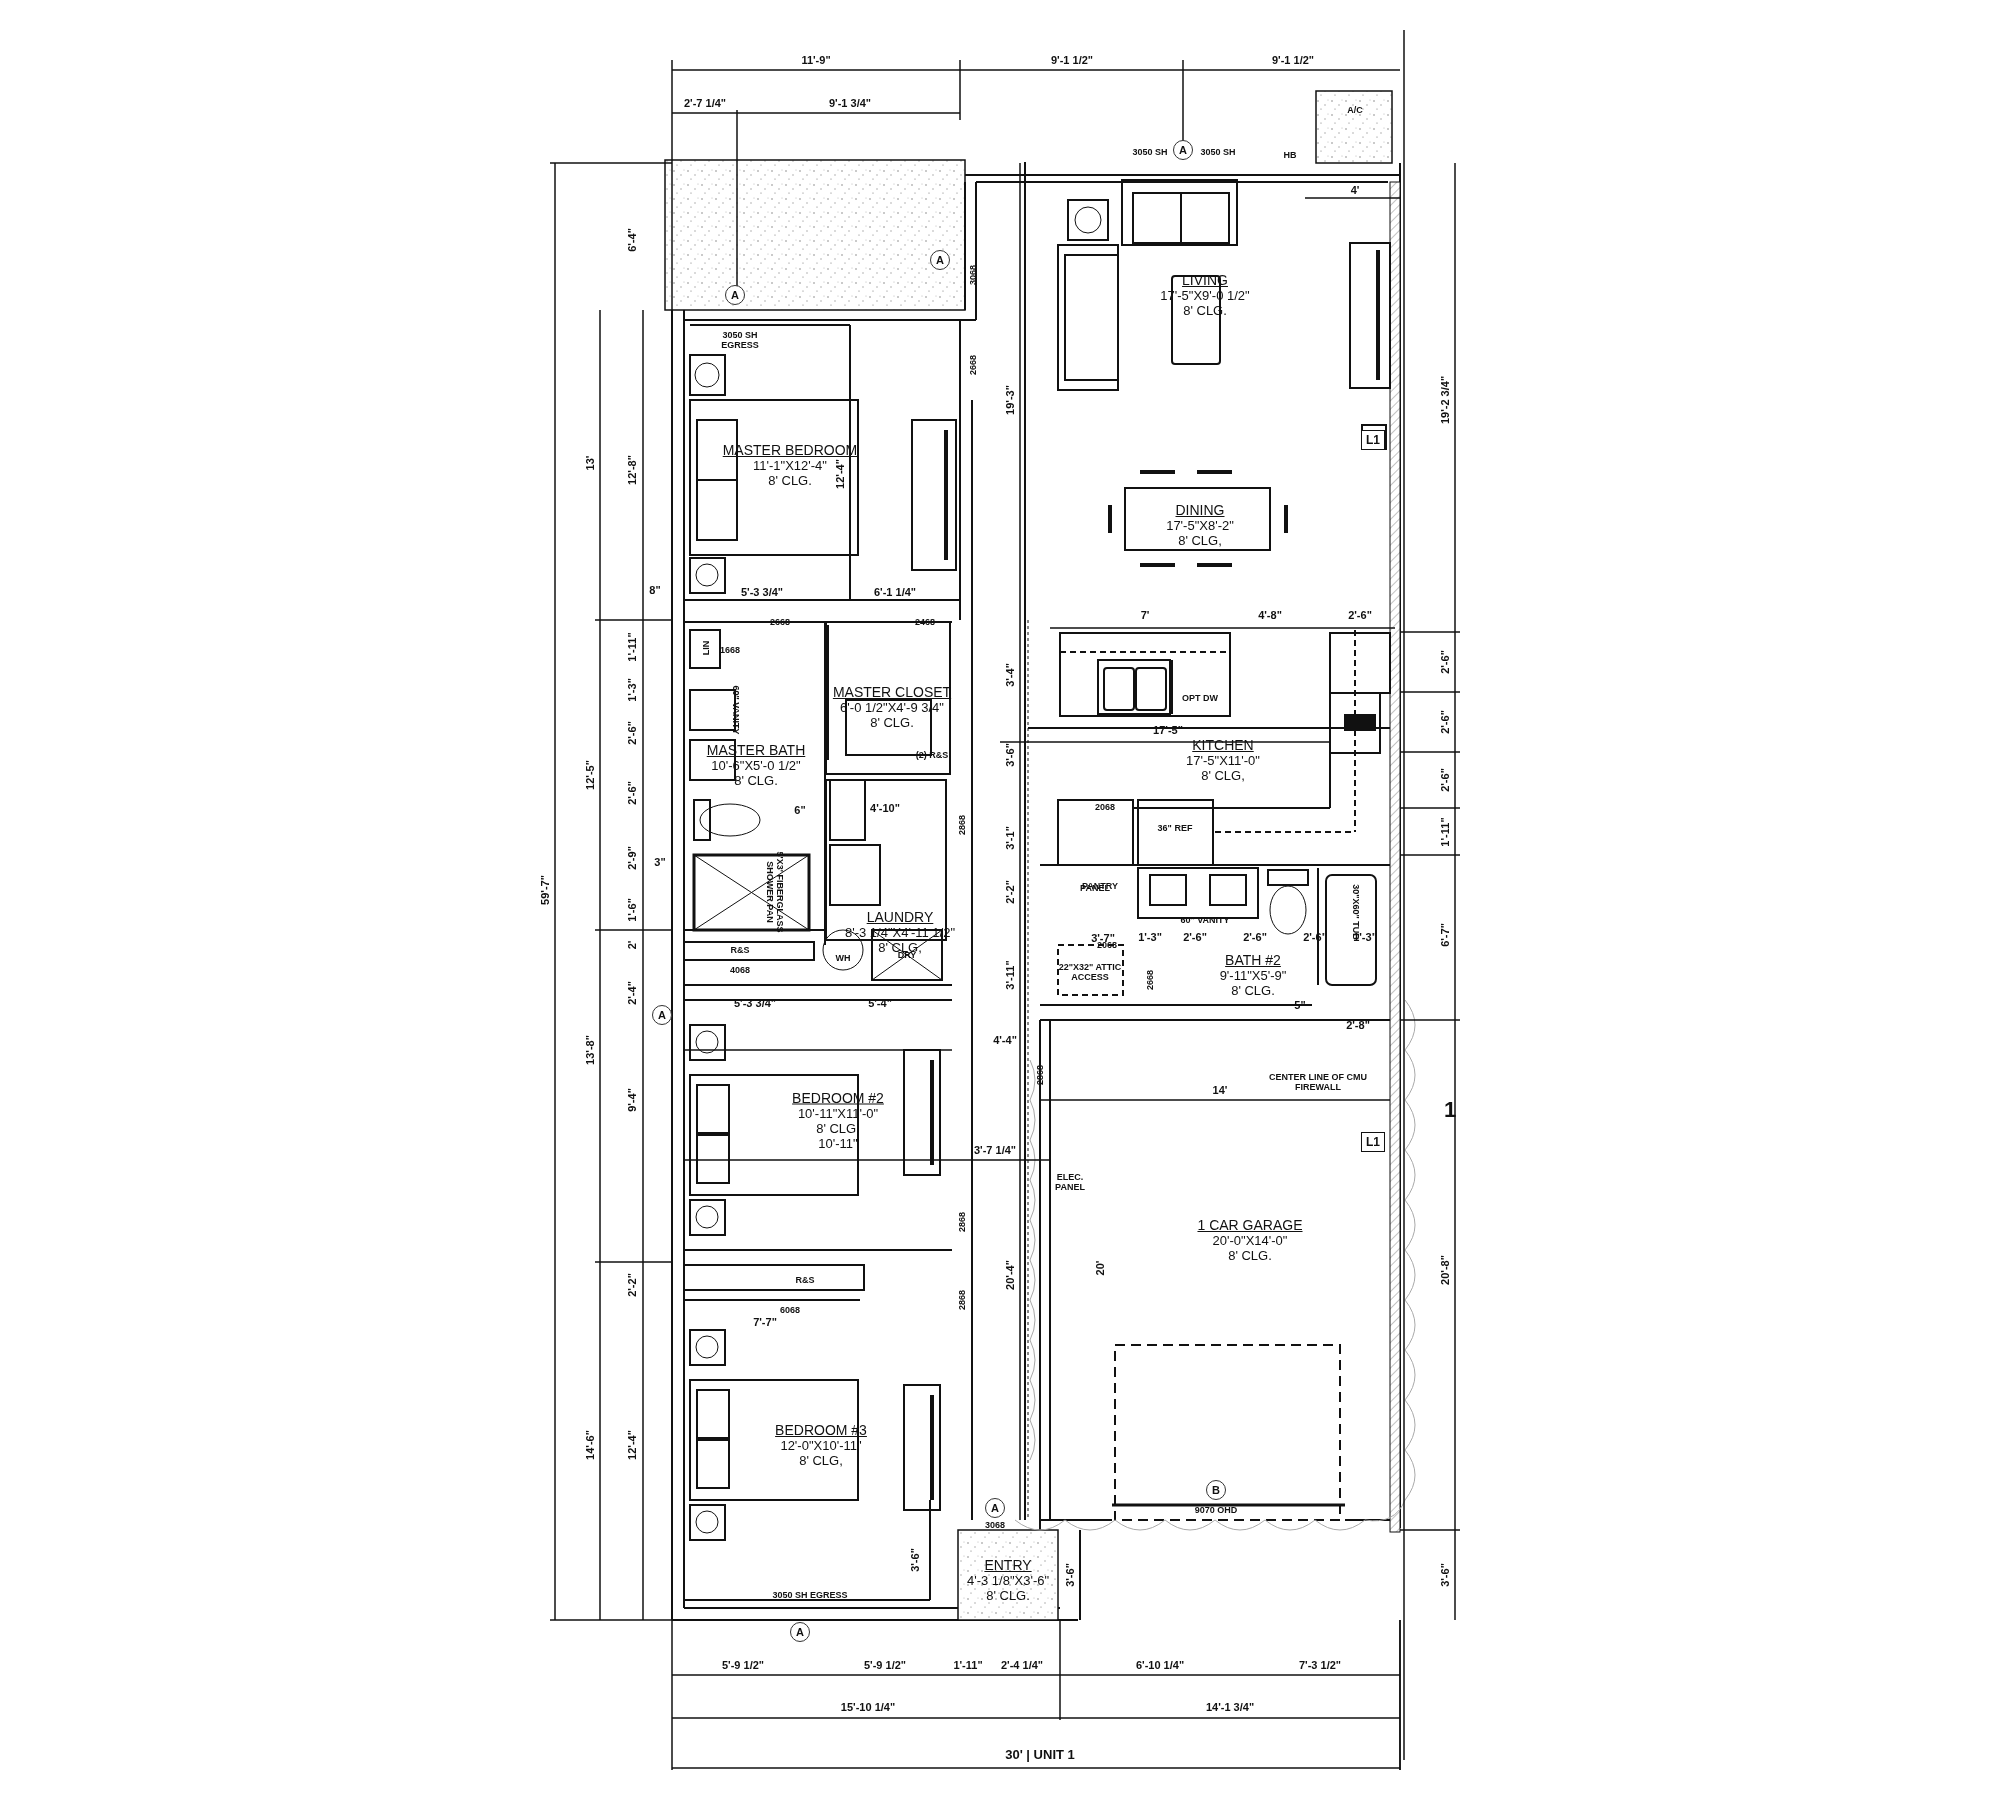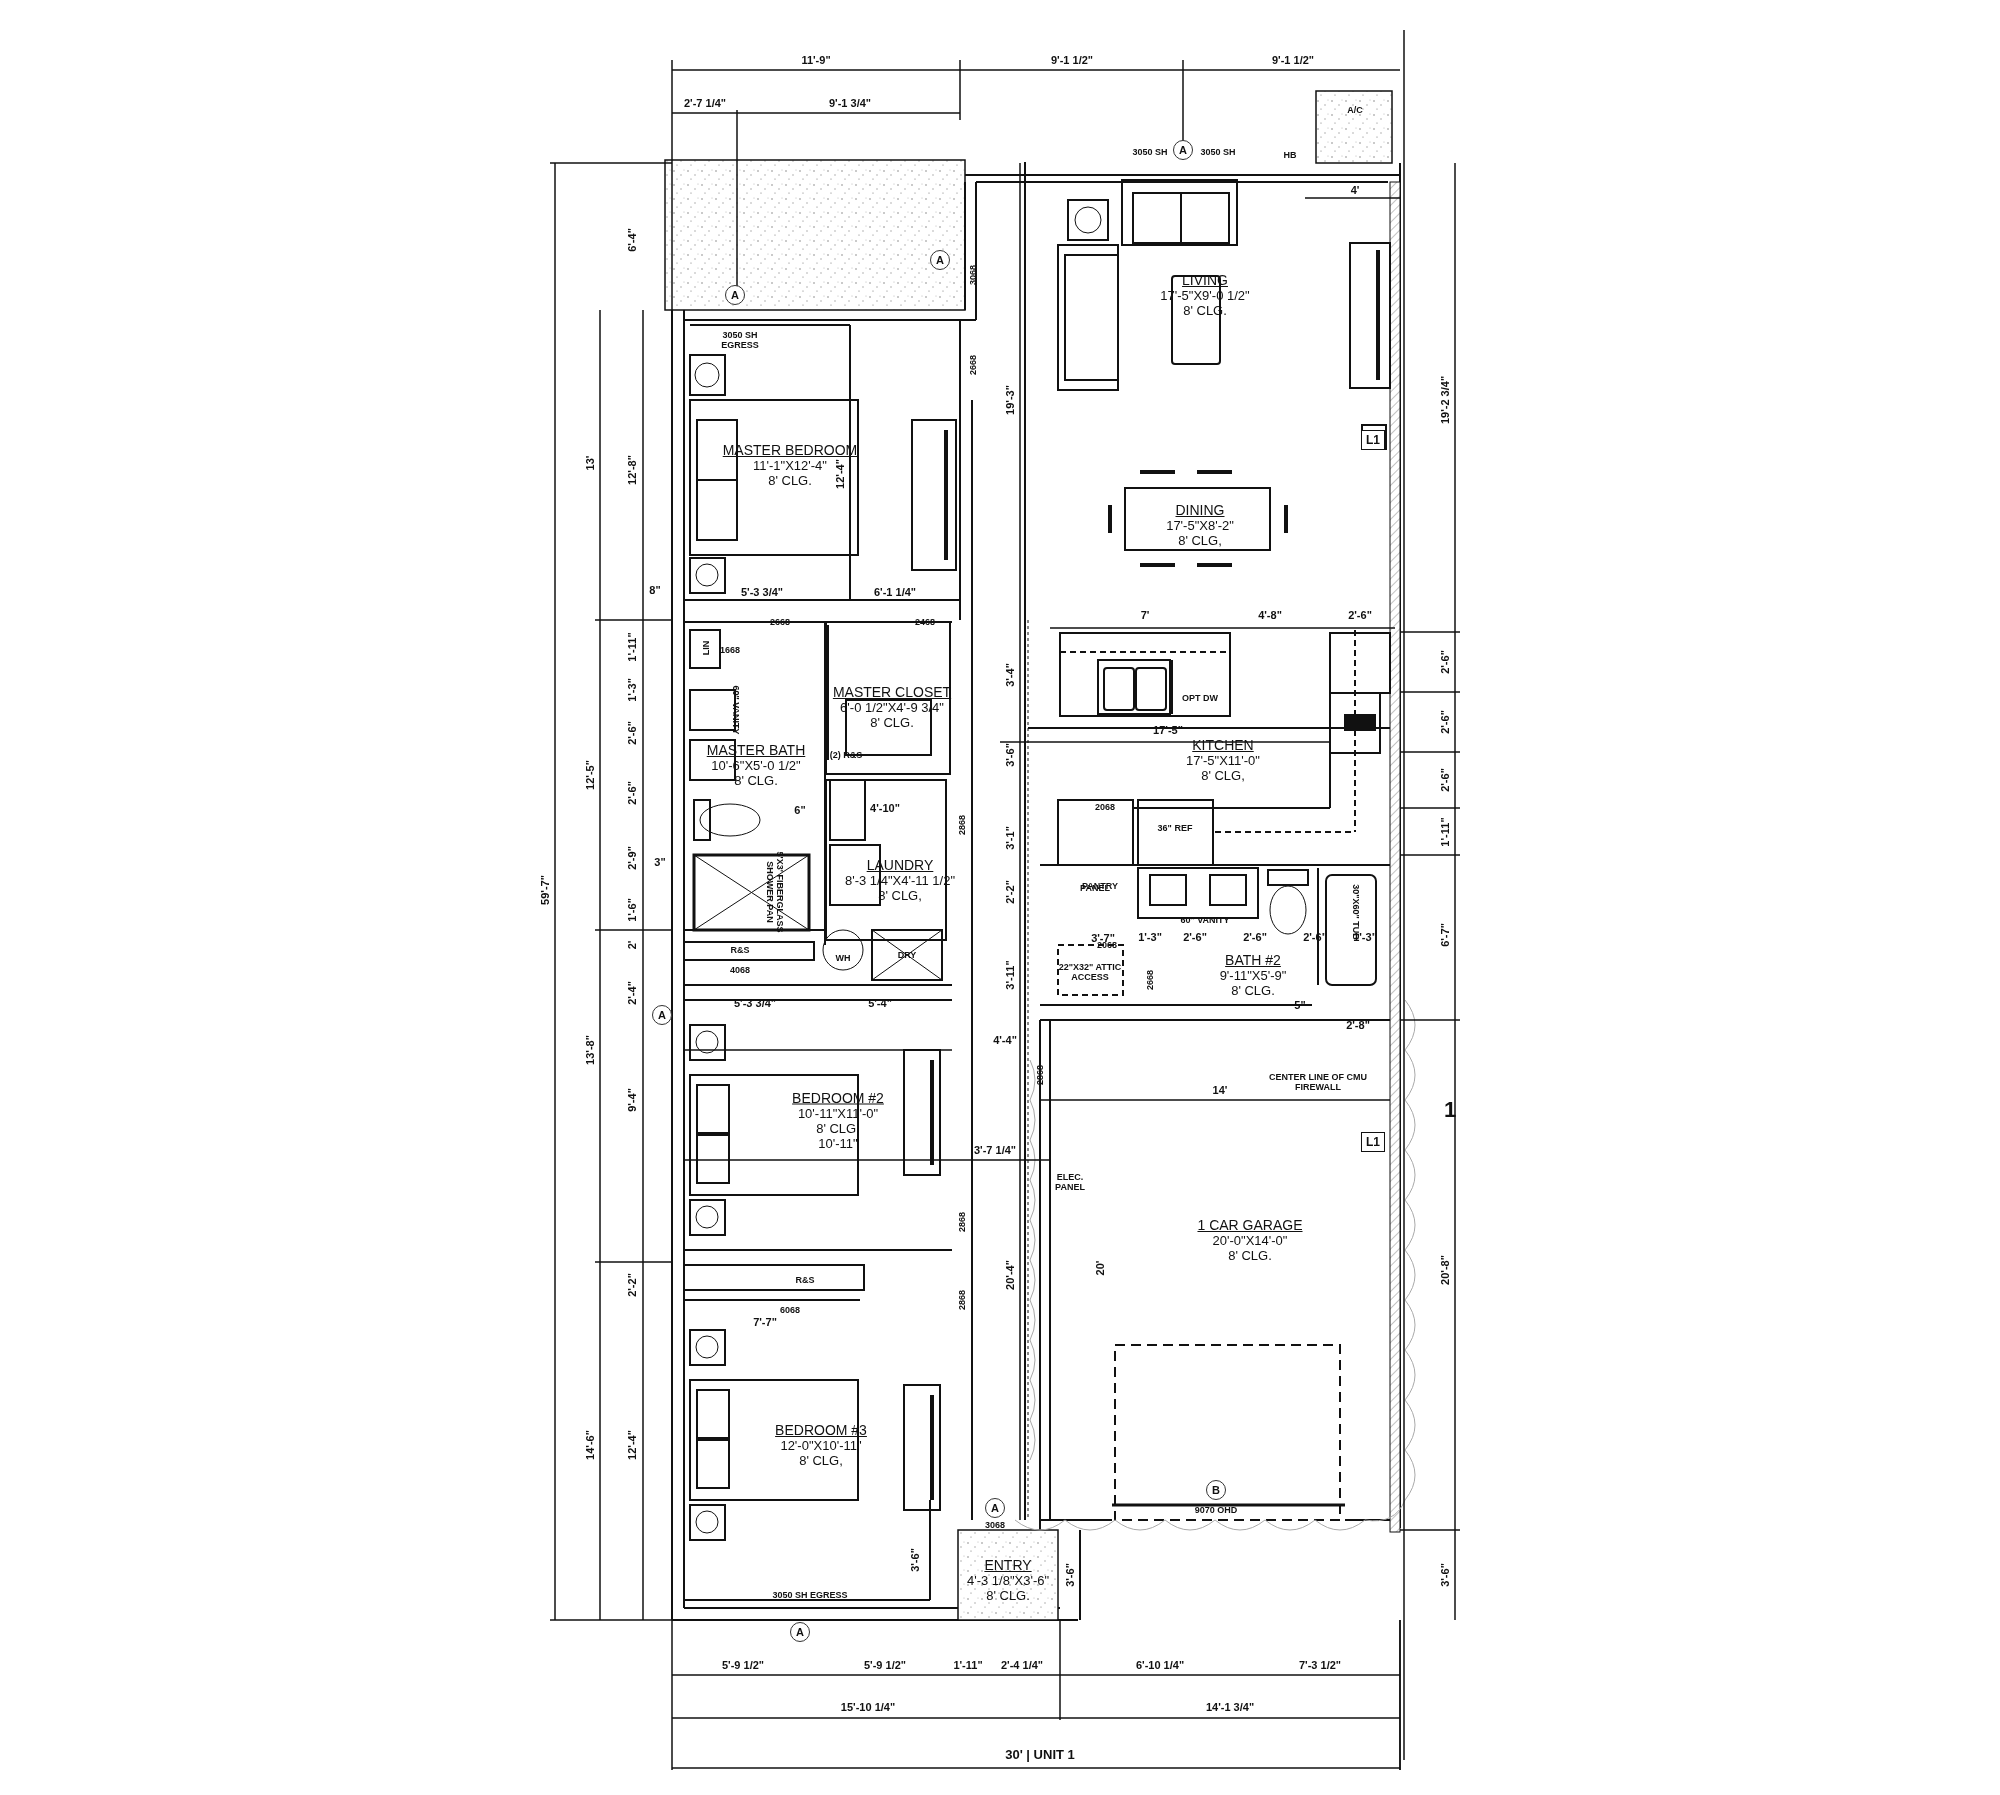--- a/index.html
+++ b/index.html
@@ -350,21 +350,21 @@
 <div class="room-block" style="left:892px;top:707px">
   <div class="room-title">MASTER CLOSET</div>
   <div class="room-sub">6'-0 1/2"X4'-9 3/4"</div>
   <div class="room-sub">8' CLG.</div>
 </div>
 <div class="room-block" style="left:756px;top:765px">
   <div class="room-title">MASTER BATH</div>
   <div class="room-sub">10'-6"X5'-0 1/2"</div>
   <div class="room-sub">8' CLG.</div>
 </div>
-<div class="room-block" style="left:900px;top:880px">
+<div class="room-block" style="left:900px;top:932px">
   <div class="room-title">LAUNDRY</div>
   <div class="room-sub">8'-3 1/4"X4'-11 1/2"</div>
   <div class="room-sub">8' CLG,</div>
 </div>
 <div class="room-block" style="left:1253px;top:975px">
   <div class="room-title">BATH #2</div>
   <div class="room-sub">9'-11"X5'-9"</div>
   <div class="room-sub">8' CLG.</div>
 </div>
 <div class="room-block" style="left:838px;top:1120px">
@@ -398,21 +398,21 @@
 <div class="lbl small" style="left:1205px;top:920px">60" VANITY</div>
 <div class="lbl small vert-cw" style="left:775px;top:892px;white-space:normal;width:90px">5'X3' FIBERGLASS SHOWER PAN</div>
 <div class="lbl small vert-cw" style="left:1356px;top:912px">30"X60" TUB</div>
 <div class="lbl small" style="left:843px;top:958px">WH</div>
 <div class="lbl small" style="left:907px;top:955px">DRY</div>
 <div class="lbl small" style="left:1090px;top:972px;white-space:normal;width:65px">22"X32" ATTIC ACCESS</div>
 <div class="lbl small" style="left:1070px;top:1182px;white-space:normal;width:40px">ELEC. PANEL</div>
 <div class="lbl small" style="left:1318px;top:1082px;white-space:normal;width:110px">CENTER LINE OF CMU FIREWALL</div>
 <div class="lbl small" style="left:740px;top:950px">R&amp;S</div>
 <div class="lbl small" style="left:805px;top:1280px">R&amp;S</div>
-<div class="lbl small" style="left:846px;top:755px">(2) R&amp;S</div>
+<div class="lbl small" style="left:932px;top:755px">(2) R&amp;S</div>
 <div class="tag" style="left:1373px;top:440px">L1</div>
 <div class="tag" style="left:1373px;top:1142px">L1</div>
 
 <div class="lbl small" style="left:740px;top:340px;white-space:normal;width:55px">3050 SH EGRESS</div>
 <div class="lbl small" style="left:810px;top:1595px">3050 SH EGRESS</div>
 <div class="marker" style="left:735px;top:295px">A</div>
 <div class="marker" style="left:940px;top:260px">A</div>
 <div class="marker" style="left:800px;top:1632px">A</div>
 <div class="marker" style="left:995px;top:1508px">A</div>
 <div class="marker" style="left:1216px;top:1490px">B</div>

